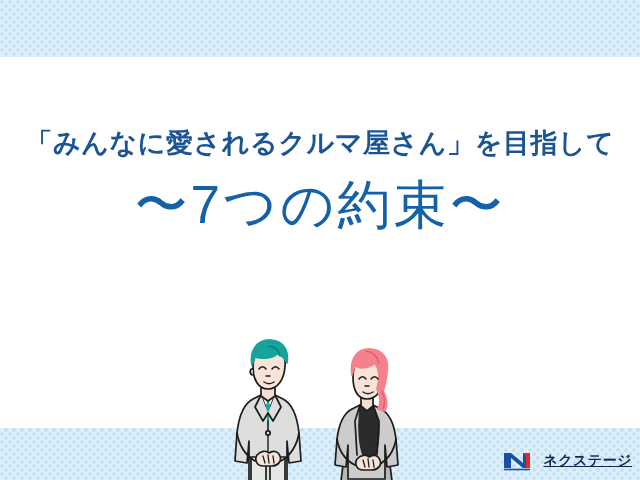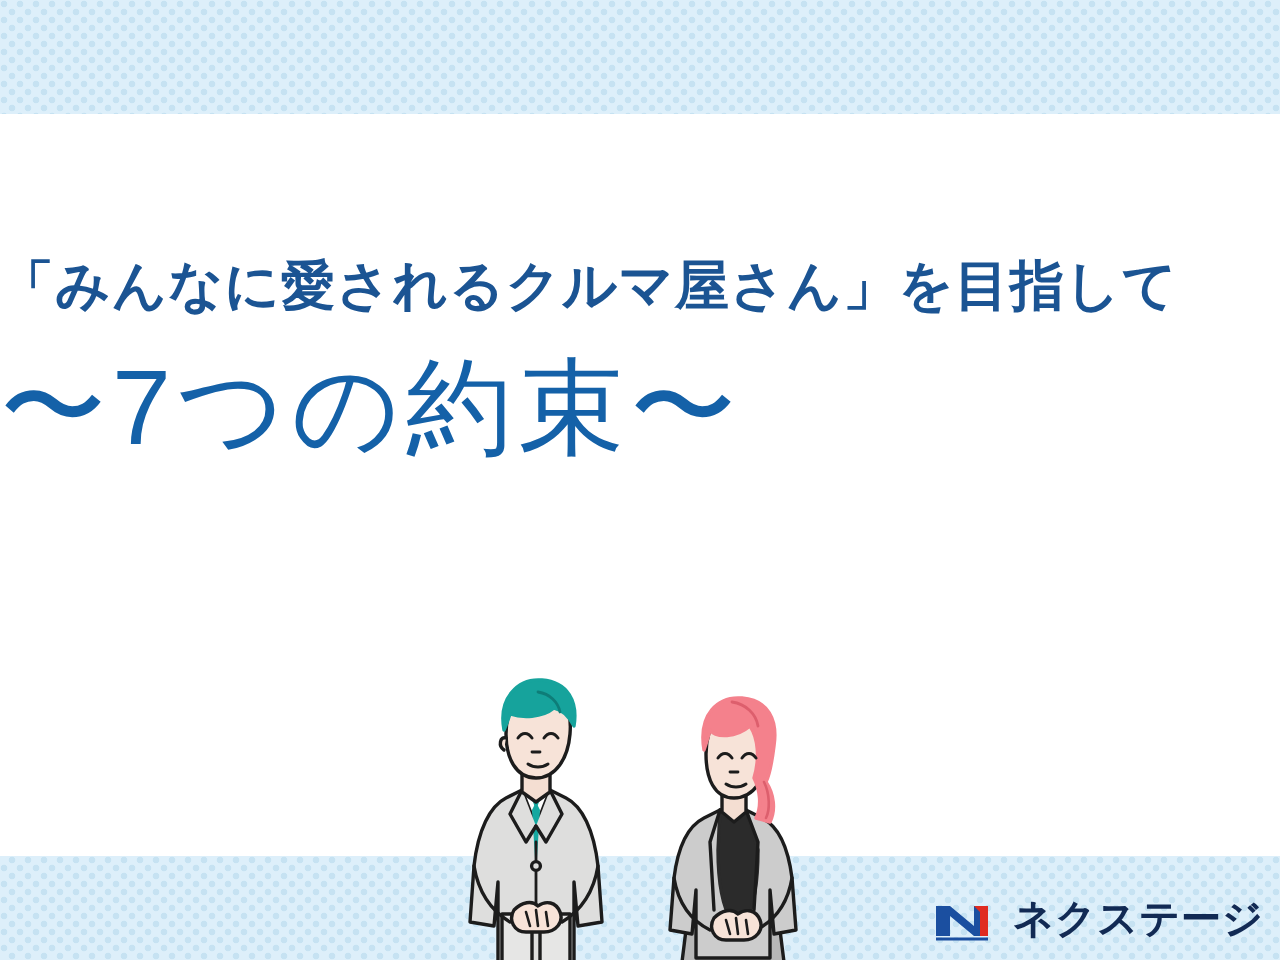--- a/index.html
+++ b/index.html
@@ -33,20 +33,21 @@
     height: 371px;
     background: #ffffff;
   }
 
   
   .headline-block {
     position: absolute;
     left: 0;
     right: 0;
     top: 0;
+    text-align: center;
   }
 
   .headline-main {
     margin: 0;
     padding-top: 72px;
     font-size: 27px;
     font-weight: 700;
     letter-spacing: 0.6px;
     color: #1b5493;
     line-height: 1.1;
@@ -87,26 +88,27 @@
     display: flex;
     align-items: center;
     gap: 6px;
   }
   .logo-mark {
     width: 34px;
     height: 24px;
     display: block;
   }
   .logo-text {
-    font-size: 20px;
+    font-size: 14px;
     font-weight: 700;
     color: #122a54;
     letter-spacing: 0.5px;
     line-height: 1;
     white-space: nowrap;
+    text-decoration: underline;
   }
 </style>
 </head>
 <body>
 
 <div class="banner">
 
   <div class="panel">
 
     <div class="headline-block">

